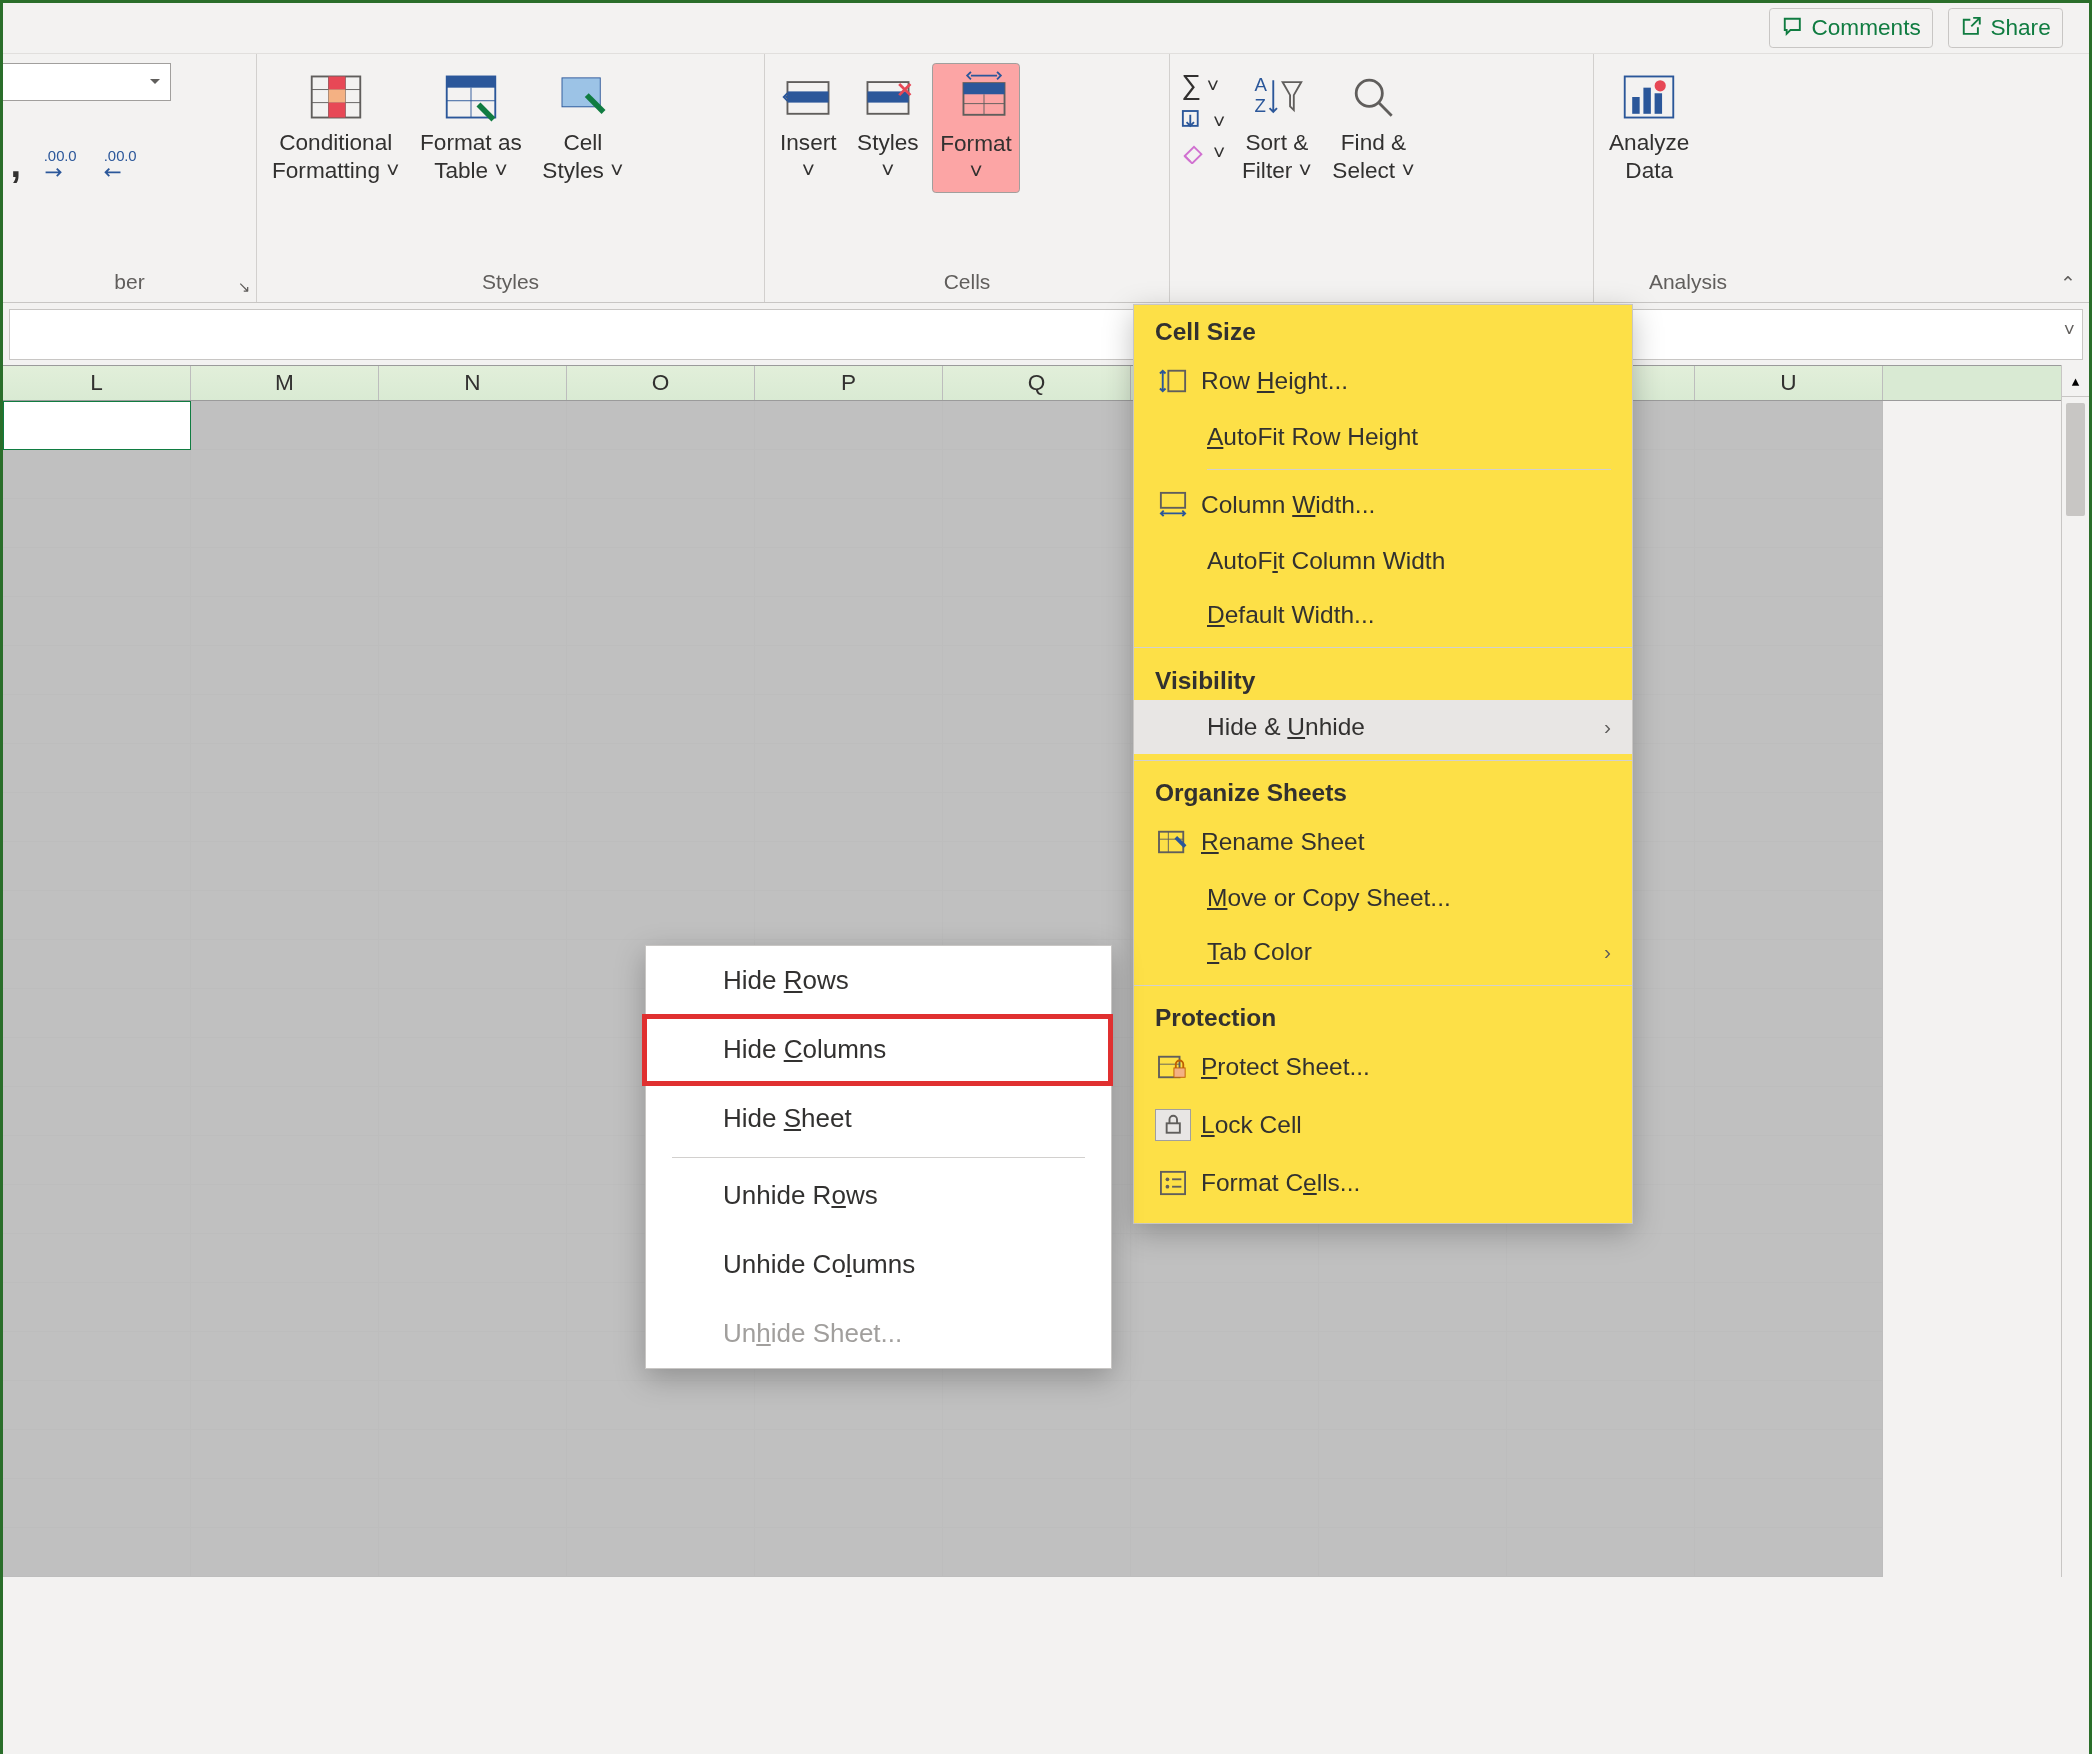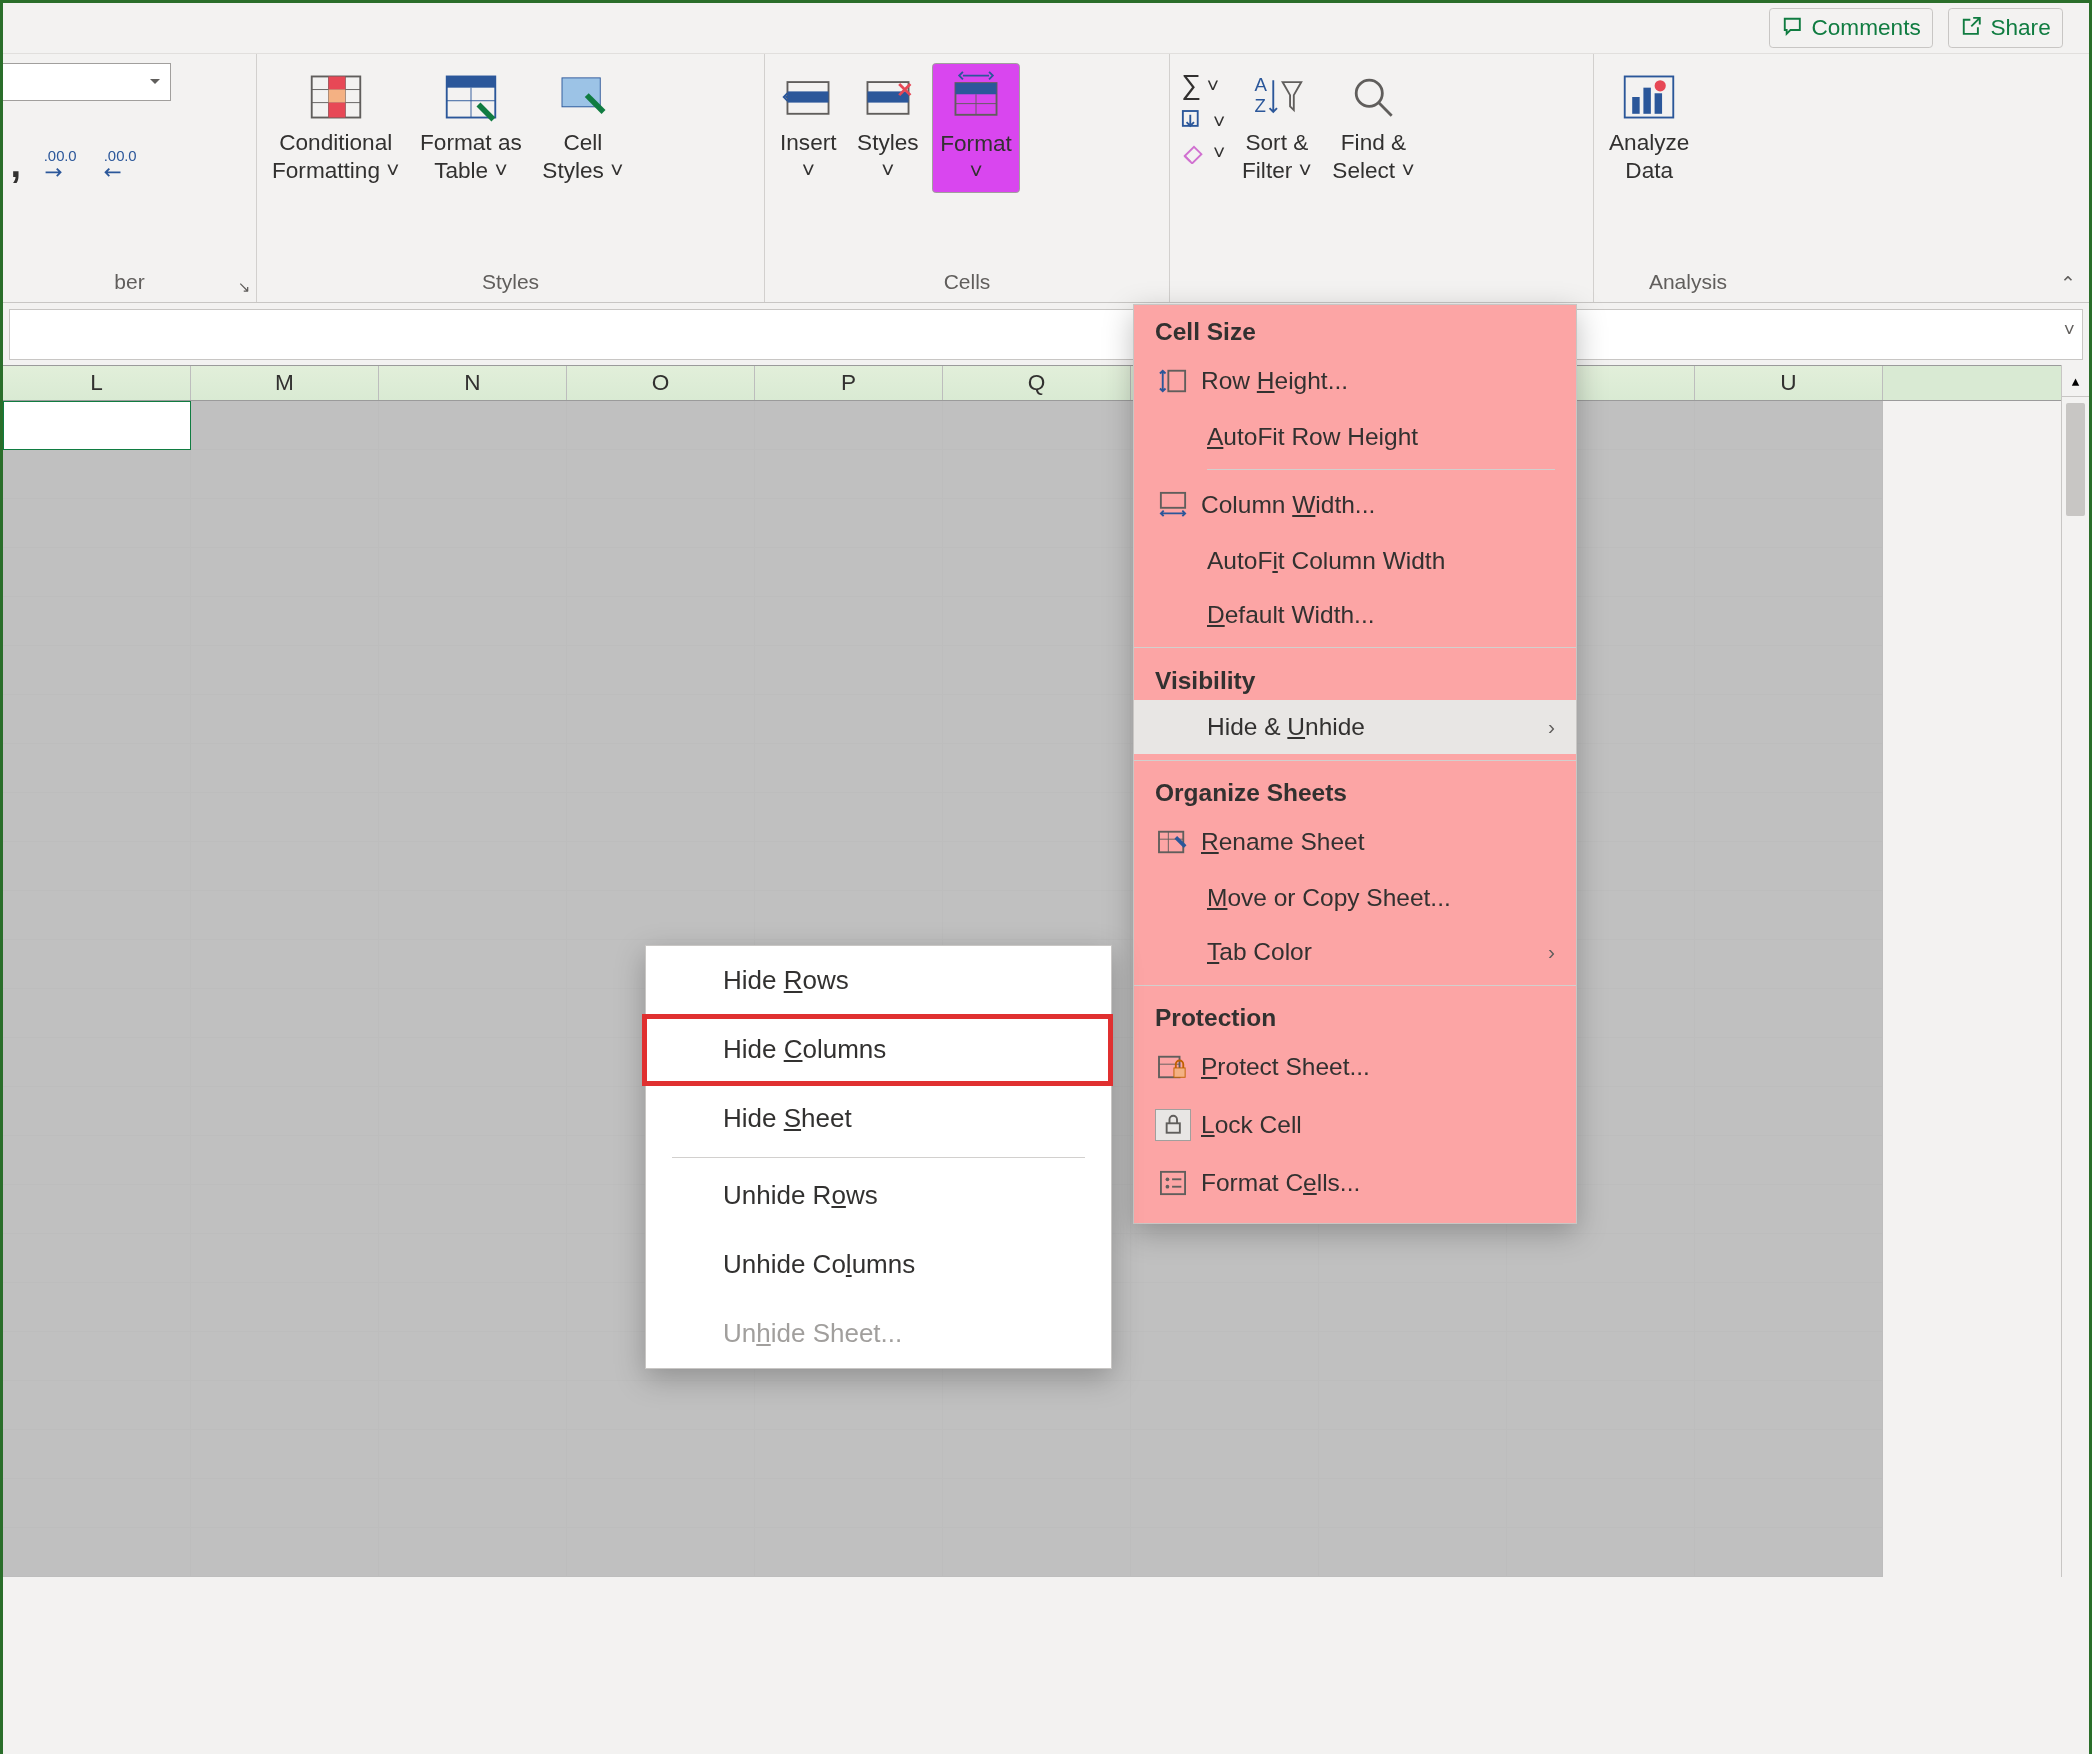--- a/index.html
+++ b/index.html
@@ -43,39 +43,39 @@
   .grid .row { display: flex; height: 49px; }
   .grid .cell { flex: 0 0 188px; border-right: 0.9px solid #bdbdbd; border-bottom: 0.9px solid #bdbdbd; background: #c0c0c0; }
   .grid .row.first .cell.first { background: #fff; border: 1.9px solid #107c41; }
 
   
   .vsb { position: absolute; right: 0; top: 0; width: 28px; height: 100%; background: #f3f2f1; border-left: 0.9px solid #c8c6c4; }
   .vsb .up { position: absolute; top: 0; left: 0; right: 0; height: 32px; text-align: center; line-height: 32px; border-bottom: 0.9px solid #c8c6c4; }
   .vsb .thumb { position: absolute; top: 38px; left: 3.8px; right: 3.8px; height: 113px; background: #c8c6c4; border-radius: 1.9px; }
 
   
-  .menu { position: absolute; top: 301px; left: 1130px; width: 444px; background: #fca5a5; border: 0.9px solid #c8c6c4; box-shadow: 0 9.4px 28px rgba(0,0,0,0.25); z-index: 20; padding-bottom: 11.3px; }
+  .menu { position: absolute; top: 301px; left: 1130px; width: 500px; background: #fde047; border: 0.9px solid #c8c6c4; box-shadow: 0 9.4px 28px rgba(0,0,0,0.25); z-index: 20; padding-bottom: 11.3px; }
   .menu .section { padding: 13px 21px 5.6px 21px; font-weight: 600; font-size: 24.5px; color: #323130; }
   .menu .item { display: flex; align-items: center; gap: 10px; padding: 13px 21px 13px 21px; font-size: 24.5px; color: #323130; cursor: pointer; position: relative; }
   .menu .item.noicon { padding-left: 73px; }
   .menu .item:hover, .menu .item.hover { background: #e8e6e4; }
   .menu .item .arrow { position: absolute; right: 21px; top: 50%; transform: translateY(-50%); font-size: 21px; color: #605e5c; }
   .menu .sep { height: 0.9px; background: #d2d0ce; margin: 5.6px 21px 5.6px 73px; }
   .menu .sepfull { height: 0.9px; background: #d2d0ce; margin: 5.6px 0; }
   .menu .iconbox { width: 36px; height: 32px; display: flex; align-items: center; justify-content: center; flex-shrink: 0; }
 
   
   .submenu { position: absolute; top: 942px; left: 642px; width: 467px; background: #fff; border: 0.9px solid #c8c6c4; box-shadow: 0 9.4px 28px rgba(0,0,0,0.25); z-index: 25; }
   .submenu .sitem { padding: 19px 26px 19px 77px; font-size: 26px; color: #323130; cursor: pointer; }
   .submenu .sitem.disabled { color: #a19f9d; }
   .submenu .sep { height: 0.9px; background: #d2d0ce; margin: 3.8px 26px; }
   .submenu .highlight { position: absolute; border: 5.6px solid #e03030; pointer-events: none; }
 
   
-  .format-active { background: #d946ef; border: 0.9px solid #a19f9d; border-radius: 3.8px; }
+  .format-active { background: #fca5a5; border: 0.9px solid #a19f9d; border-radius: 3.8px; align-items: flex-end; }
 
   
   u { text-decoration: underline; }
 </style>
 </head>
 <body>
 
 <div class="app">
 
   <div class="topbar">

